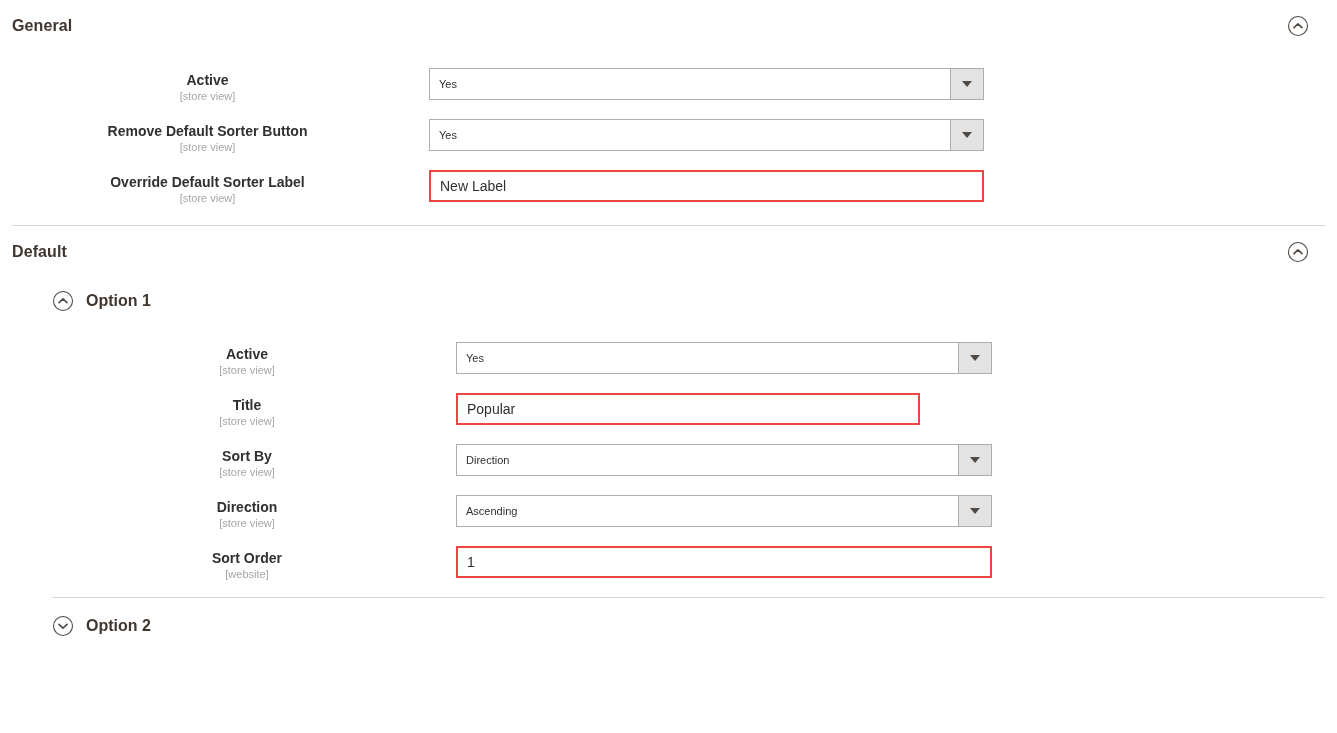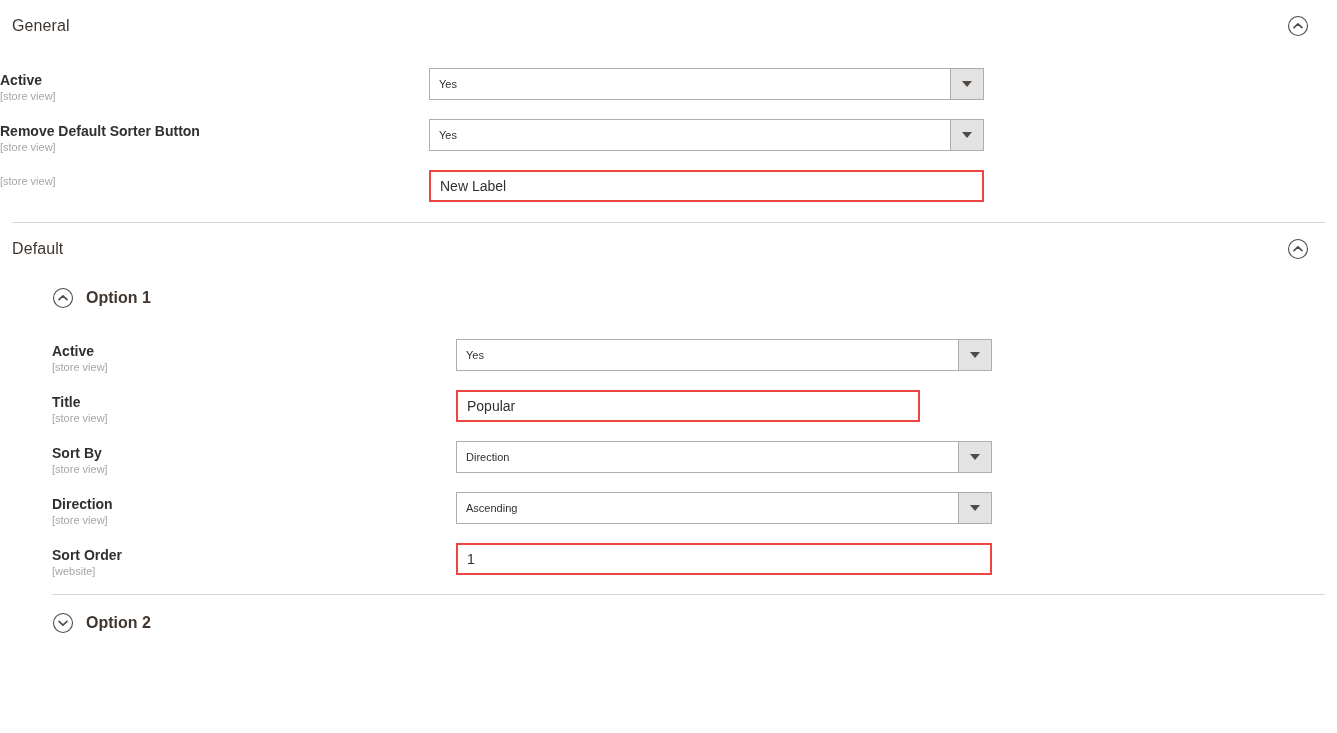--- a/index.html
+++ b/index.html
@@ -22,21 +22,21 @@
   
   .section-header {
     position: relative;
     padding: 0 12px;
     height: 52px;
     display: flex;
     align-items: center;
   }
   .section-title {
     font-size: 16px;
-    font-weight: normal;
+    font-weight: bold;
     color: #41362f;
     letter-spacing: .1px;
   }
   .collapse-toggle {
     position: absolute;
     right: 28px;
     top: 50%;
     transform: translateY(-50%);
     width: 22px;
     height: 22px;
@@ -55,21 +55,21 @@
   .rule.indented { margin-left: 52px; margin-right: 12px; }
 
   
   .fields { padding-top: 16px; }
   .field-row {
     display: flex;
     align-items: flex-start;
     margin-bottom: 16px;
   }
   .field-label {
-    text-align: left;
+    text-align: center;
     padding-right: 14px;
     padding-top: 4px;
     flex: 0 0 auto;
   }
   .label-text {
     display: block;
     font-size: 14px;
     font-weight: bold;
     color: #303030;
     line-height: 17px;
@@ -198,20 +198,21 @@
           <span class="select-value">Yes</span>
           <span class="select-btn">
             <span class="caret"></span>
           </span>
         </div>
       </div>
     </div>
 
     <div class="field-row">
       <div class="field-label gen-label">
+        <span class="label-text">Override Default Sorter Label</span>
         <span class="label-scope">[store view]</span>
       </div>
       <div class="field-control gen-ctl-text">
         <input class="text-input" style="width: 555px;" type="text" value="New Label">
       </div>
     </div>
 
   </div>
 
   <div class="rule" style="margin-top:20px"></div>

